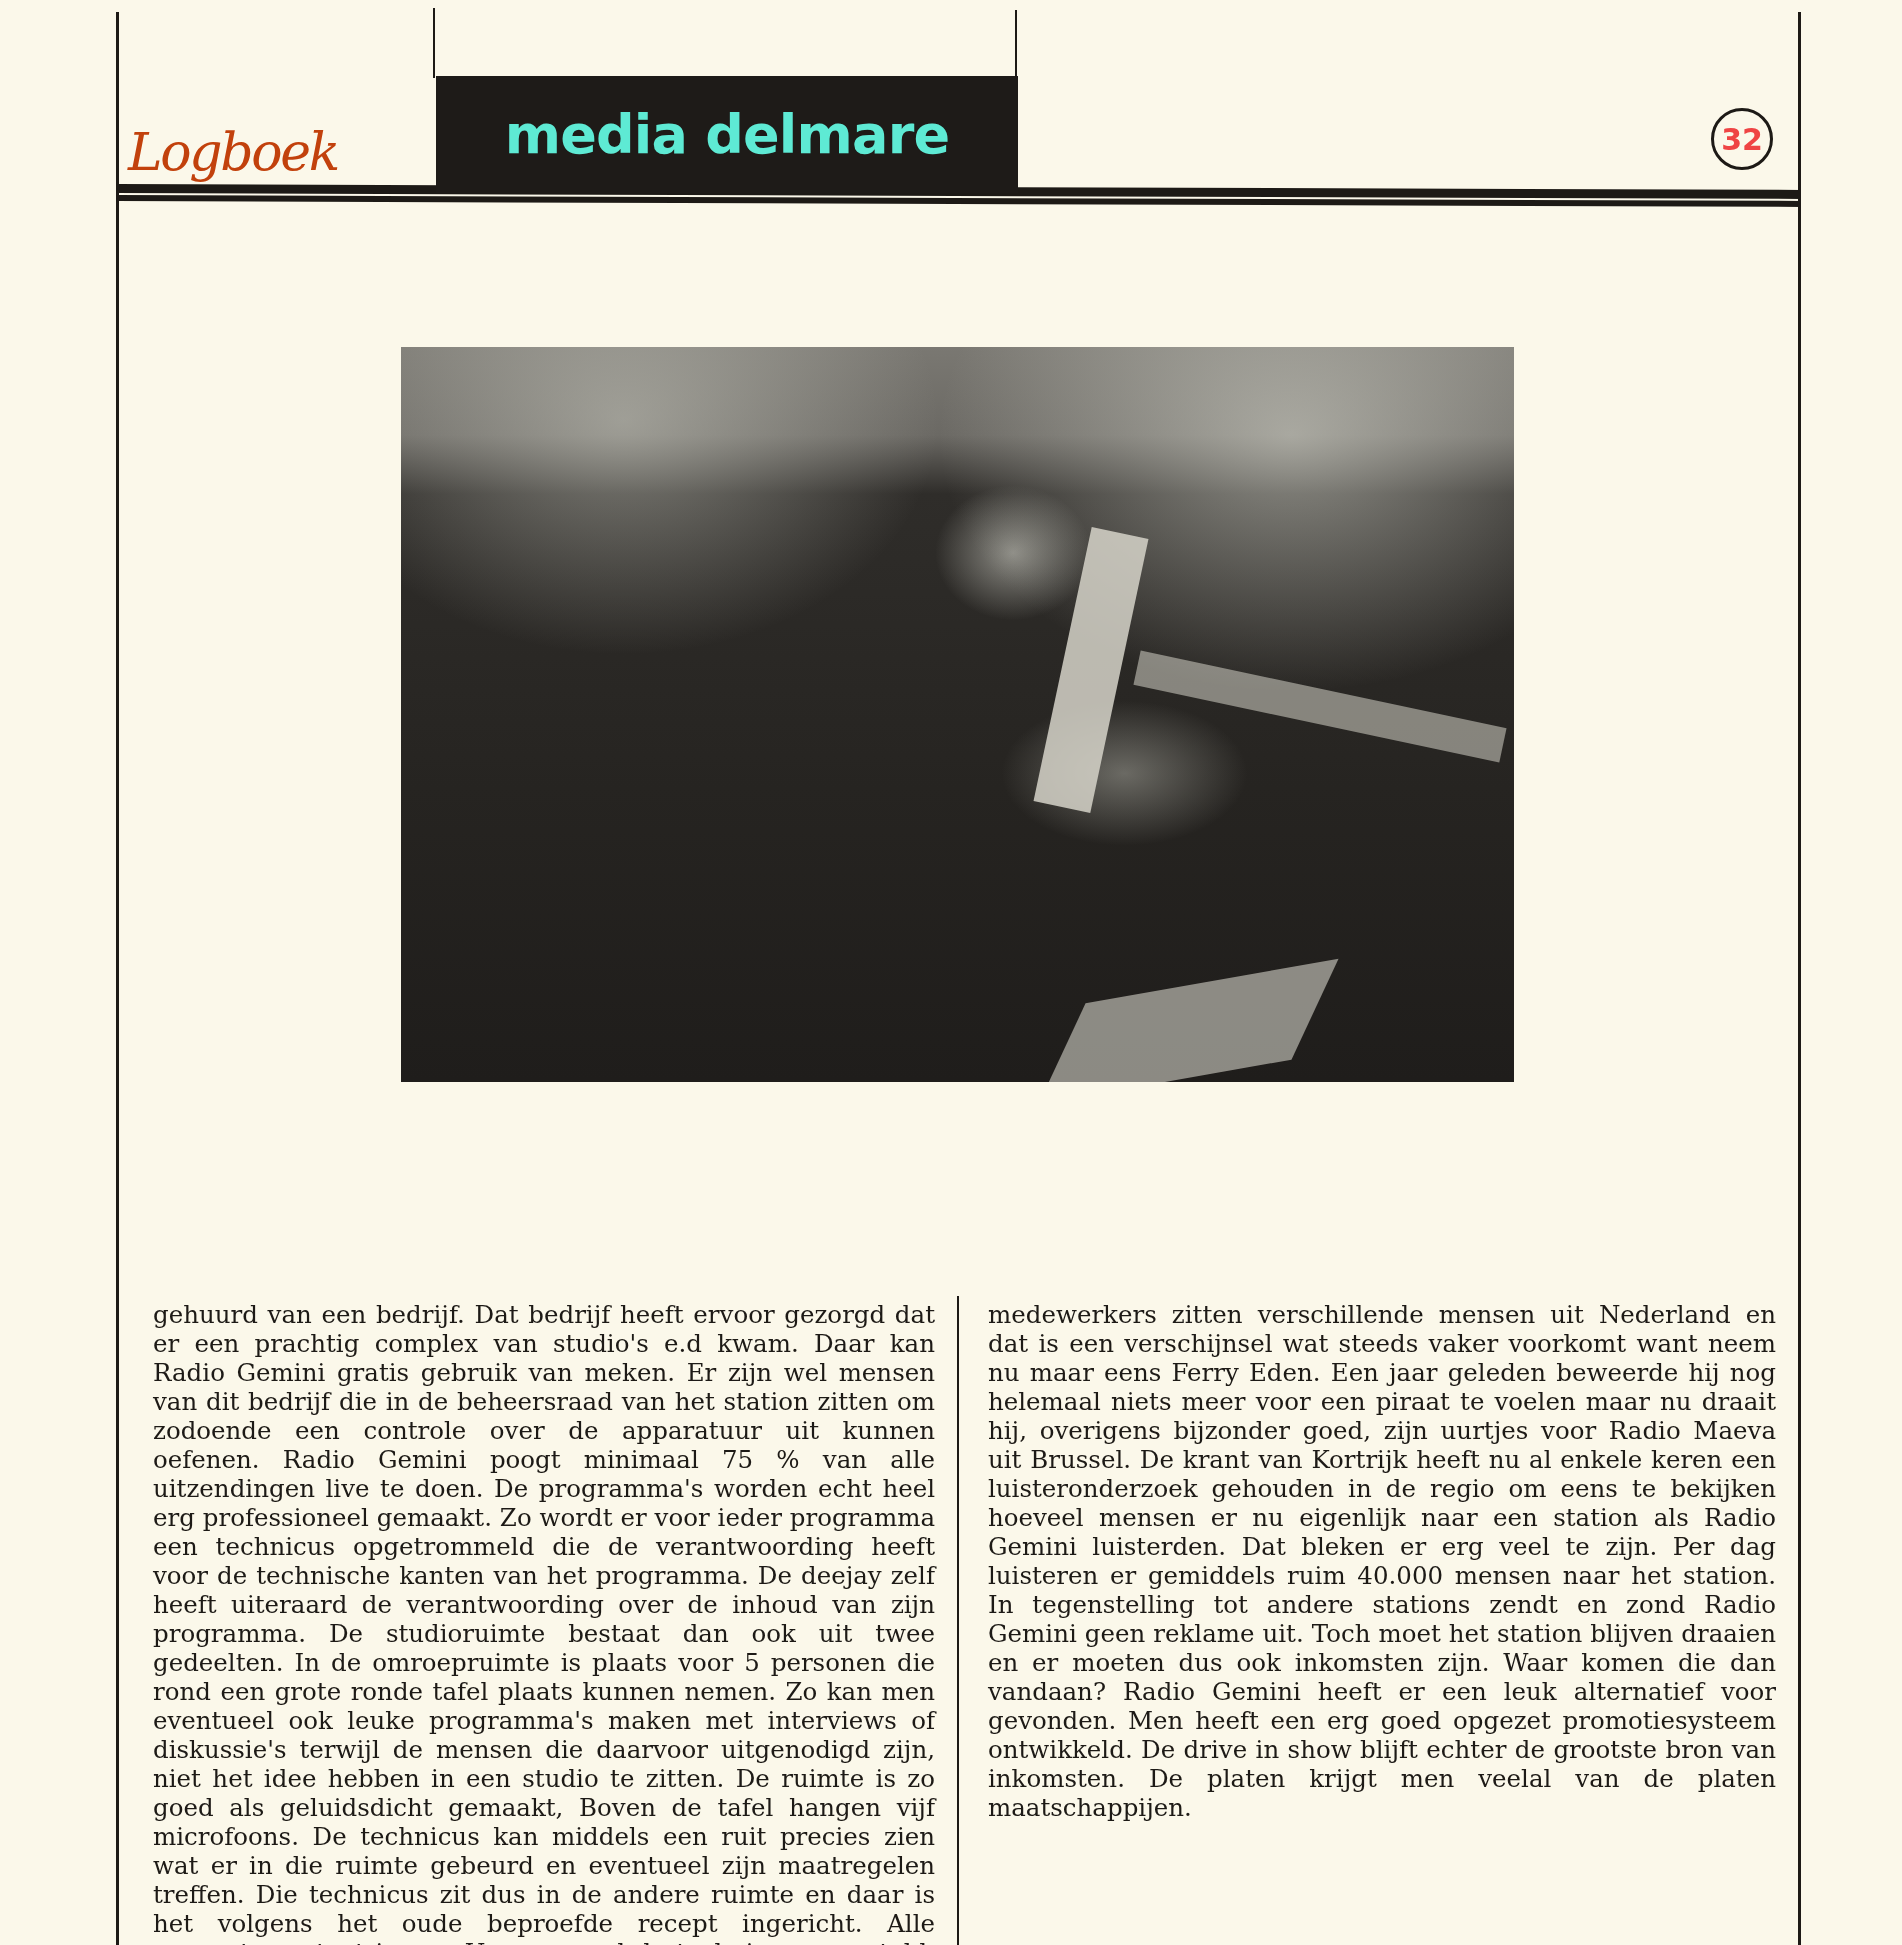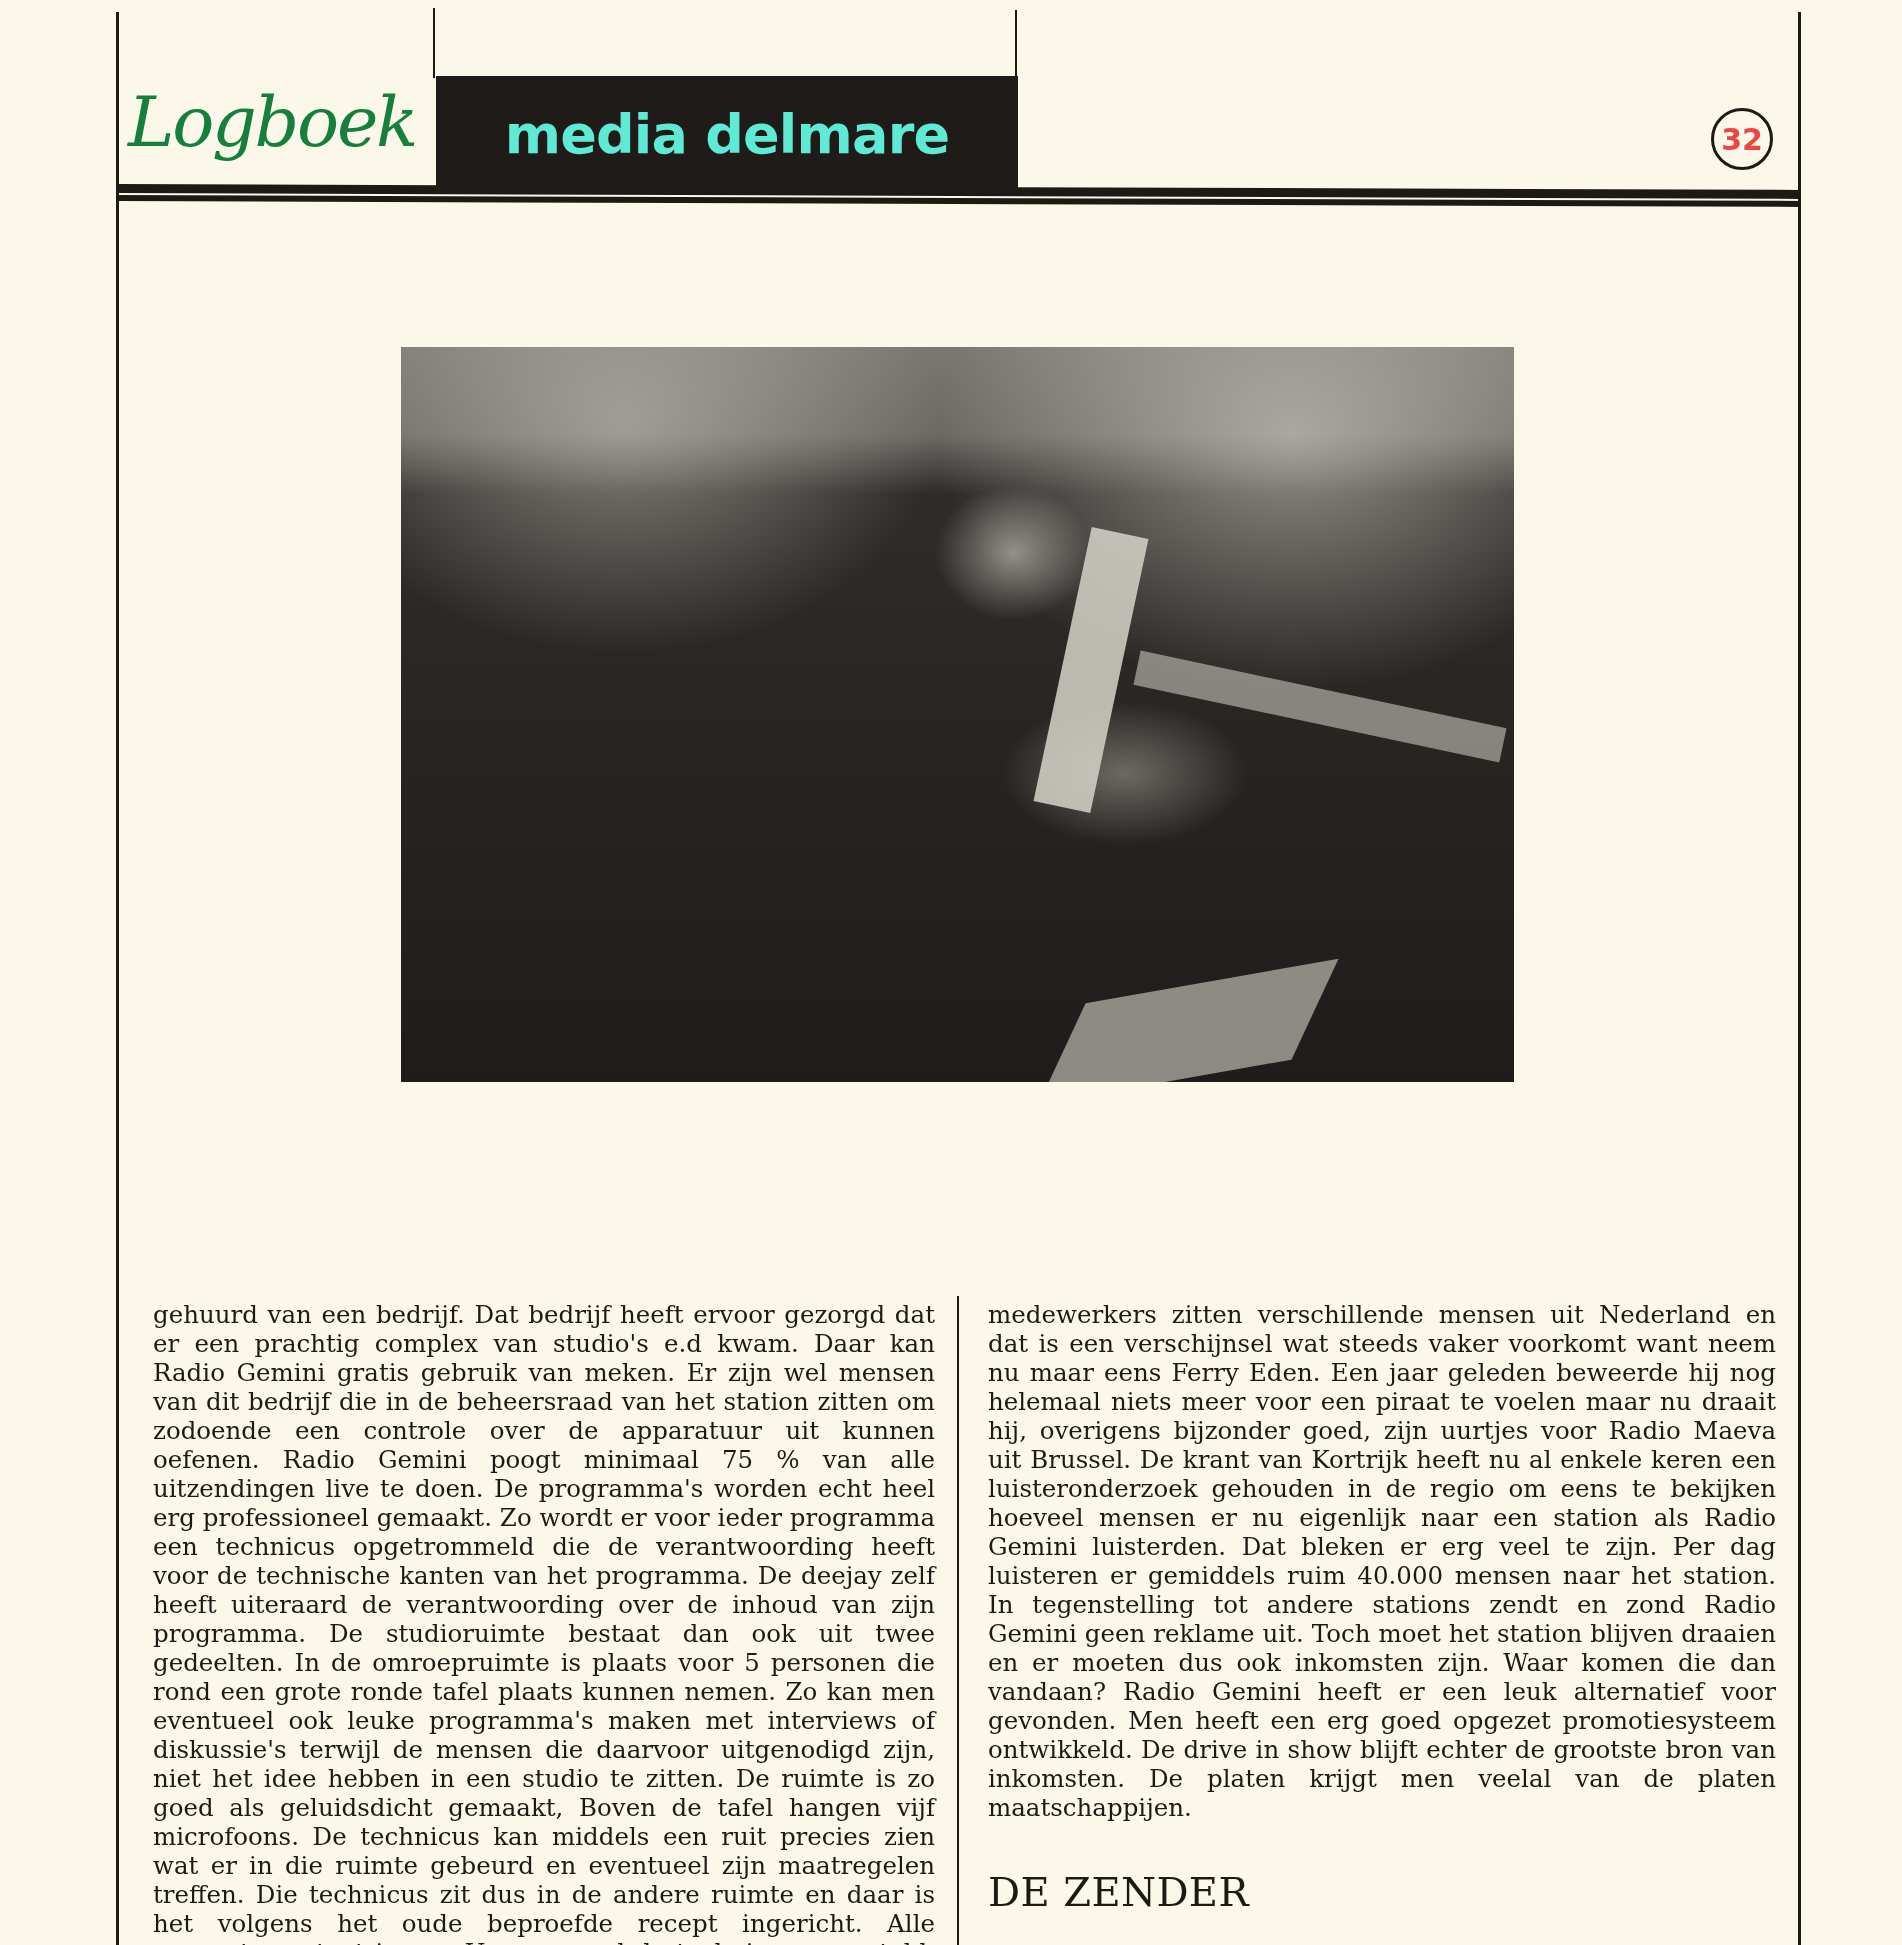--- a/index.html
+++ b/index.html
@@ -6,24 +6,24 @@
   body {
     width: 1902px; height: 2707px;
     background: #fbf8ea;
     position: relative; overflow: hidden;
     font-family: "DejaVu Serif", "Liberation Serif", serif;
     color: #1d1a16;
   }
   .vline { position: absolute; background: #1d1a16; }
   .hline { position: absolute; background: #1d1a16; }
   #logboek {
-    position: absolute; left: 128px; top: 64px; width: 307px; height: 117px;
+    position: absolute; left: 128px; top: 94px; width: 307px; height: 117px;
     font-family: "DejaVu Serif", serif; font-style: italic;
-    font-size: 70px; line-height: 117px; letter-spacing: -2.3px;
-    color: #15803d; white-space: nowrap;
+    font-size: 52px; line-height: 117px; letter-spacing: -2.3px;
+    color: #c2410c; white-space: nowrap;
   }
   #brandbox {
     position: absolute; left: 436px; top: 76px; width: 582px; height: 117px;
     background: #1e1b18;
     display: flex; align-items: center; justify-content: center;
   }
   #brand {
     font-family: "DejaVu Sans", sans-serif; font-weight: bold;
     font-size: 54px; color: #5eead4; letter-spacing: -0.8px; white-space: nowrap;
   }
@@ -85,16 +85,15 @@
 
 <div class="vline" style="left:957px; top:1296px; width:2.3px; height:1202px;"></div>
 
 <div id="colLeft" class="col">
   <p>gehuurd van een bedrijf. Dat bedrijf heeft ervoor gezorgd dat er een prachtig complex van studio's e.d kwam. Daar kan Radio Gemini gratis gebruik van meken. Er zijn wel mensen van dit bedrijf die in de beheersraad van het station zitten om zodoende een controle over de apparatuur uit kunnen oefenen. Radio Gemini poogt minimaal 75 % van alle uitzendingen live te doen. De programma's worden echt heel erg professioneel gemaakt. Zo wordt er voor ieder programma een technicus opgetrommeld die de verantwoording heeft voor de technische kanten van het programma. De deejay zelf heeft uiteraard de verantwoording over de inhoud van zijn programma. De studioruimte bestaat dan ook uit twee gedeelten. In de omroepruimte is plaats voor 5 personen die rond een grote ronde tafel plaats kunnen nemen. Zo kan men eventueel ook leuke programma's maken met interviews of diskussie's terwijl de mensen die daarvoor uitgenodigd zijn, niet het idee hebben in een studio te zitten. De ruimte is zo goed als geluidsdicht gemaakt, Boven de tafel hangen vijf microfoons. De technicus kan middels een ruit precies zien wat er in die ruimte gebeurd en eventueel zijn maatregelen treffen. Die technicus zit dus in de andere ruimte en daar is het volgens het oude beproefde recept ingericht. Alle apparatuur staat in een U-vorm rond de technicus opgesteld. Een vluchtige blik doet meteen Technics quickstart draaitafels, Nakiamichi cassette-decks, enorme tape-decks en nog veel meer prachtige spullen herkennen</p>
 
 </div>
 
 <div id="colRight" class="col">
   <p>medewerkers zitten verschillende mensen uit Nederland en dat is een verschijnsel wat steeds vaker voorkomt want neem nu maar eens Ferry Eden. Een jaar geleden beweerde hij nog helemaal niets meer voor een piraat te voelen maar nu draait hij, overigens bijzonder goed, zijn uurtjes voor Radio Maeva uit Brussel. De krant van Kortrijk heeft nu al enkele keren een luisteronderzoek gehouden in de regio om eens te bekijken hoeveel mensen er nu eigenlijk naar een station als Radio Gemini luisterden. Dat bleken er erg veel te zijn. Per dag luisteren er gemiddels ruim 40.000 mensen naar het station. In tegenstelling tot andere stations zendt en zond Radio Gemini geen reklame uit. Toch moet het station blijven draaien en er moeten dus ook inkomsten zijn. Waar komen die dan vandaan? Radio Gemini heeft er een leuk alternatief voor gevonden. Men heeft een erg goed opgezet promotiesysteem ontwikkeld. De drive in show blijft echter de grootste bron van inkomsten. De platen krijgt men veelal van de platen maatschappijen.</p>
-  <h2 id="h-zender">DE ZENDER</h2>
 
 </div>
 
 
 </body></html>

